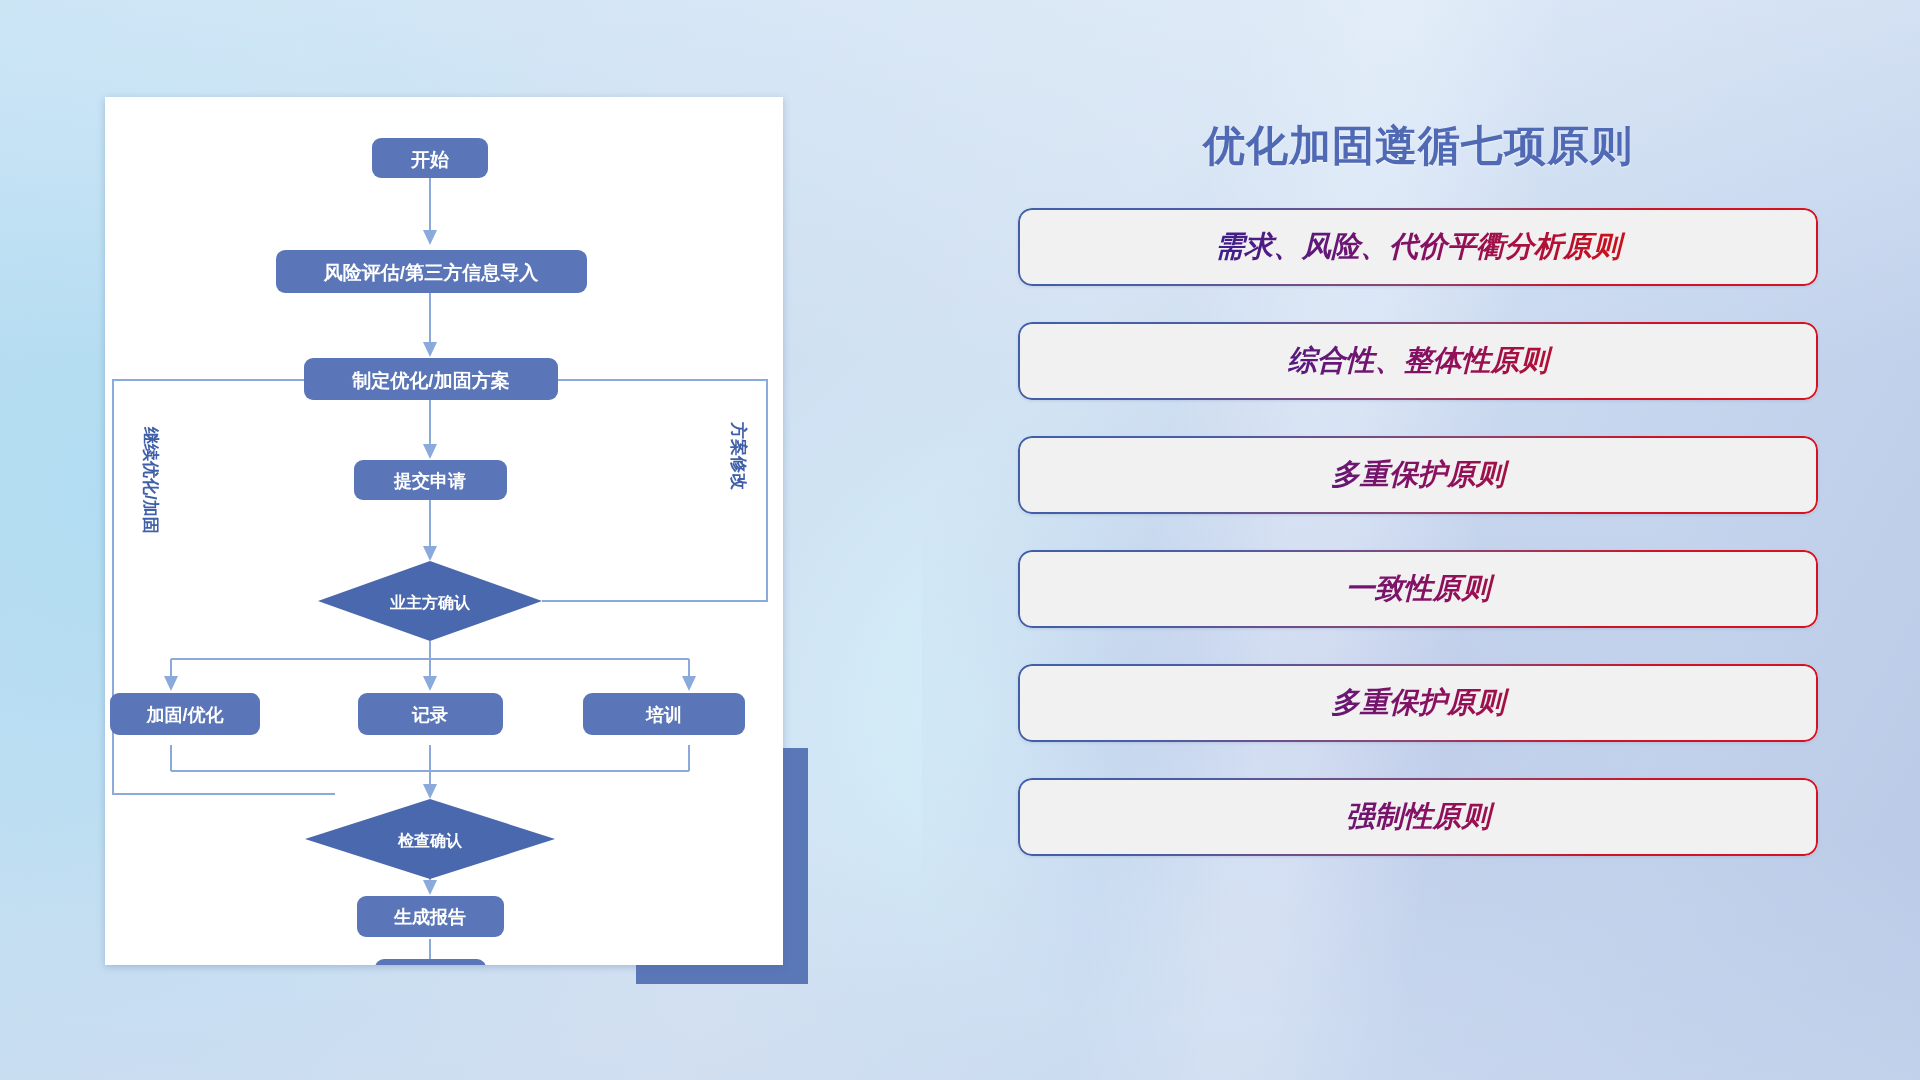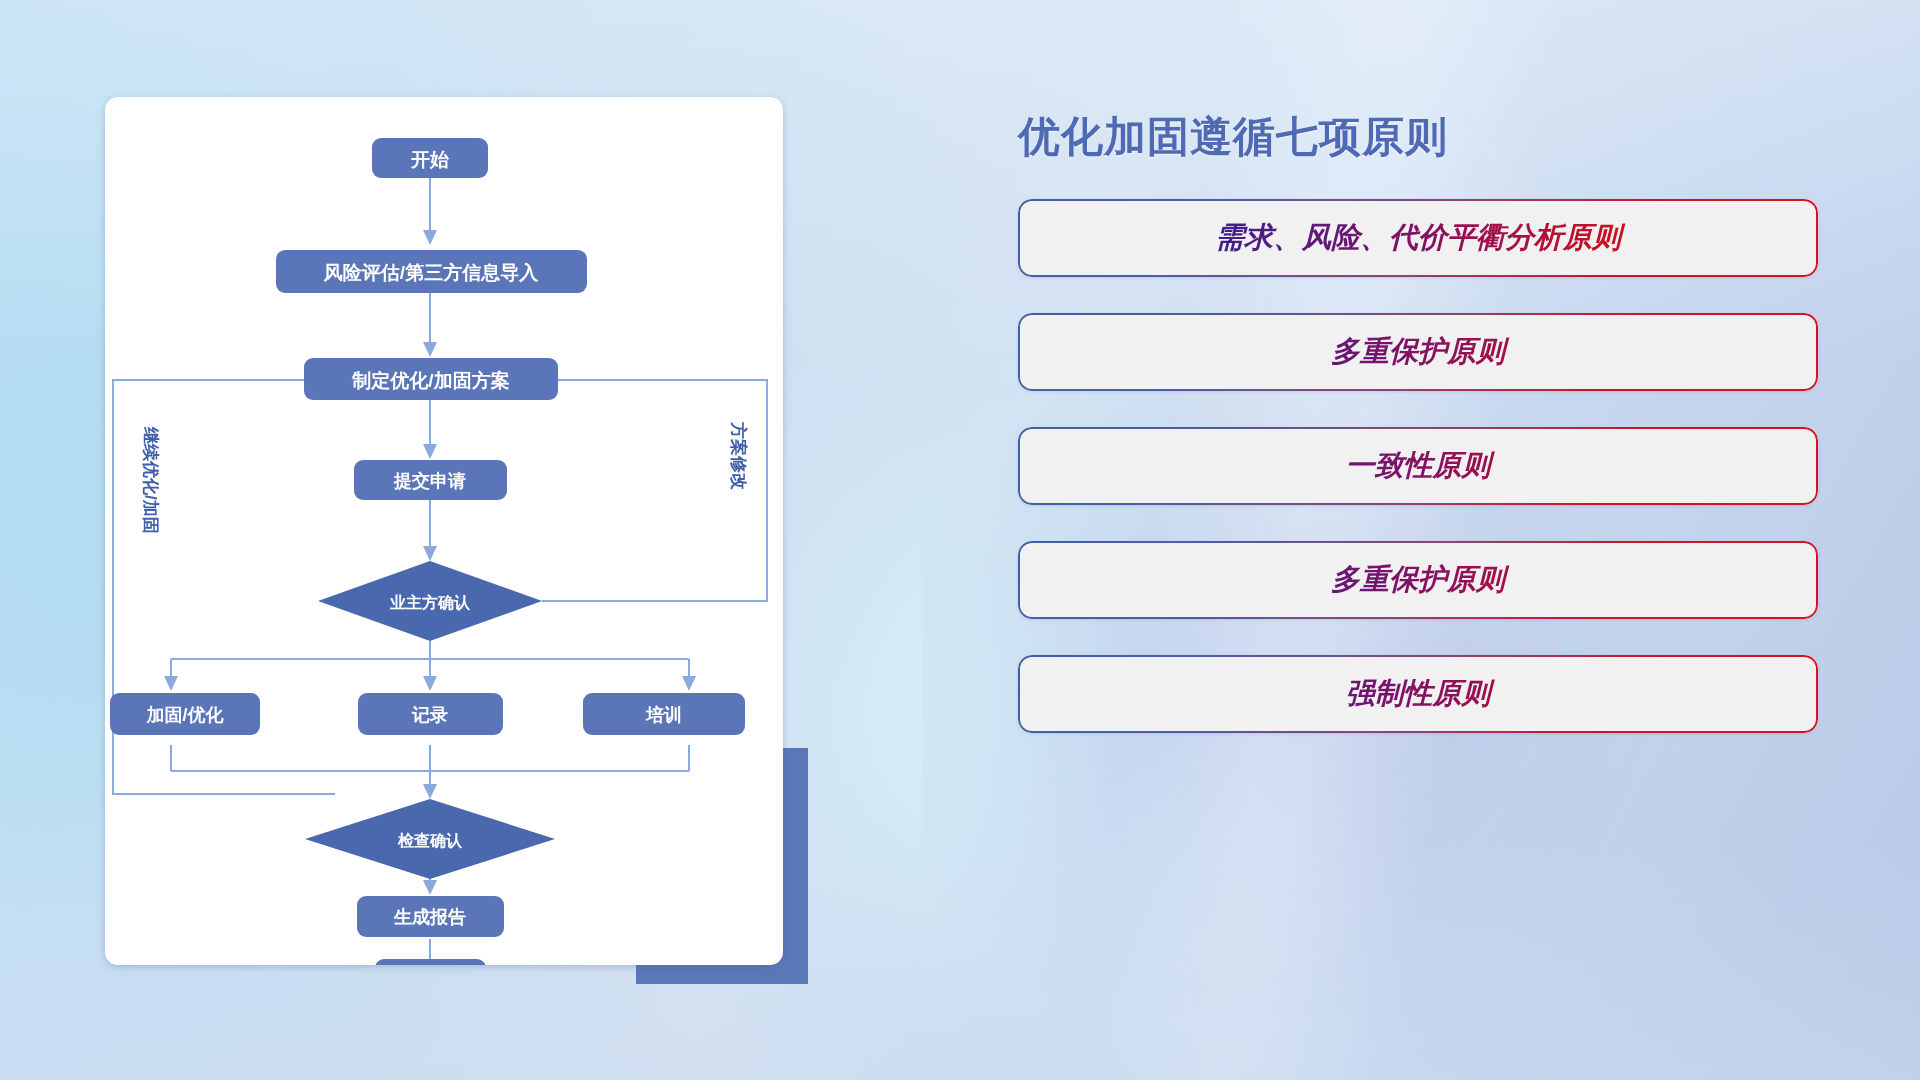--- a/index.html
+++ b/index.html
@@ -42,21 +42,20 @@
 
   
   #accent-shadow{
     position:absolute; left:636px; top:748px; width:172px; height:236px;
     background:#5a77b8;
   }
   #flow-card{
     position:absolute; left:105px; top:97px; width:678px; height:868px;
     background:#ffffff;
     box-shadow:0 2px 7px rgba(70,95,150,.30);
-    border-radius:13px;
   }
   #flow-svg{ position:absolute; left:0; top:0; }
 
   .node-rect{ fill:#5a76b8; }
   .node-diamond{ fill:#4a68ad; }
   .node-label{
     fill:#ffffff; font-family:"Liberation Sans","DejaVu Sans",sans-serif;
     font-weight:bold; text-anchor:middle; dominant-baseline:central;
   }
   .node-label.big{ font-size:19px; }
@@ -67,24 +66,25 @@
   .side-label{
     fill:#3f5fa8; font-family:"Liberation Sans","DejaVu Sans",sans-serif;
     font-weight:bold; font-size:17px;
   }
 
   
   #right-panel{
     position:absolute; left:1018px; top:96px; width:800px; height:900px;
   }
   #panel-title{
+    text-align:center;
     font-size:42px; font-weight:bold;
     color:#5069b4;
     letter-spacing:1px;
-    margin-top:13px;
+    margin-top:22px;
     text-shadow:0 1px 2px rgba(255,255,255,.6);
     white-space:nowrap;
   }
   #principle-list{
     margin-top:34px;
     display:flex; flex-direction:column; gap:36px;font-style:italic;
   }
   .principle-card{
     position:relative;
     height:78px;
@@ -256,20 +256,23 @@
 <div id="right-panel">
 
   <div id="panel-title">优化加固遵循七项原则</div>
 
   <div id="principle-list">
 
     <div class="principle-card">
       <div class="principle-text">需求、风险、代价平衢分析原则</div>
     </div>
 
+    <div class="principle-card">
+      <div class="principle-text">综合性、整体性原则</div>
+    </div>
 
     <div class="principle-card">
       <div class="principle-text">多重保护原则</div>
     </div>
 
     <div class="principle-card">
       <div class="principle-text">一致性原则</div>
     </div>
 
     <div class="principle-card">

